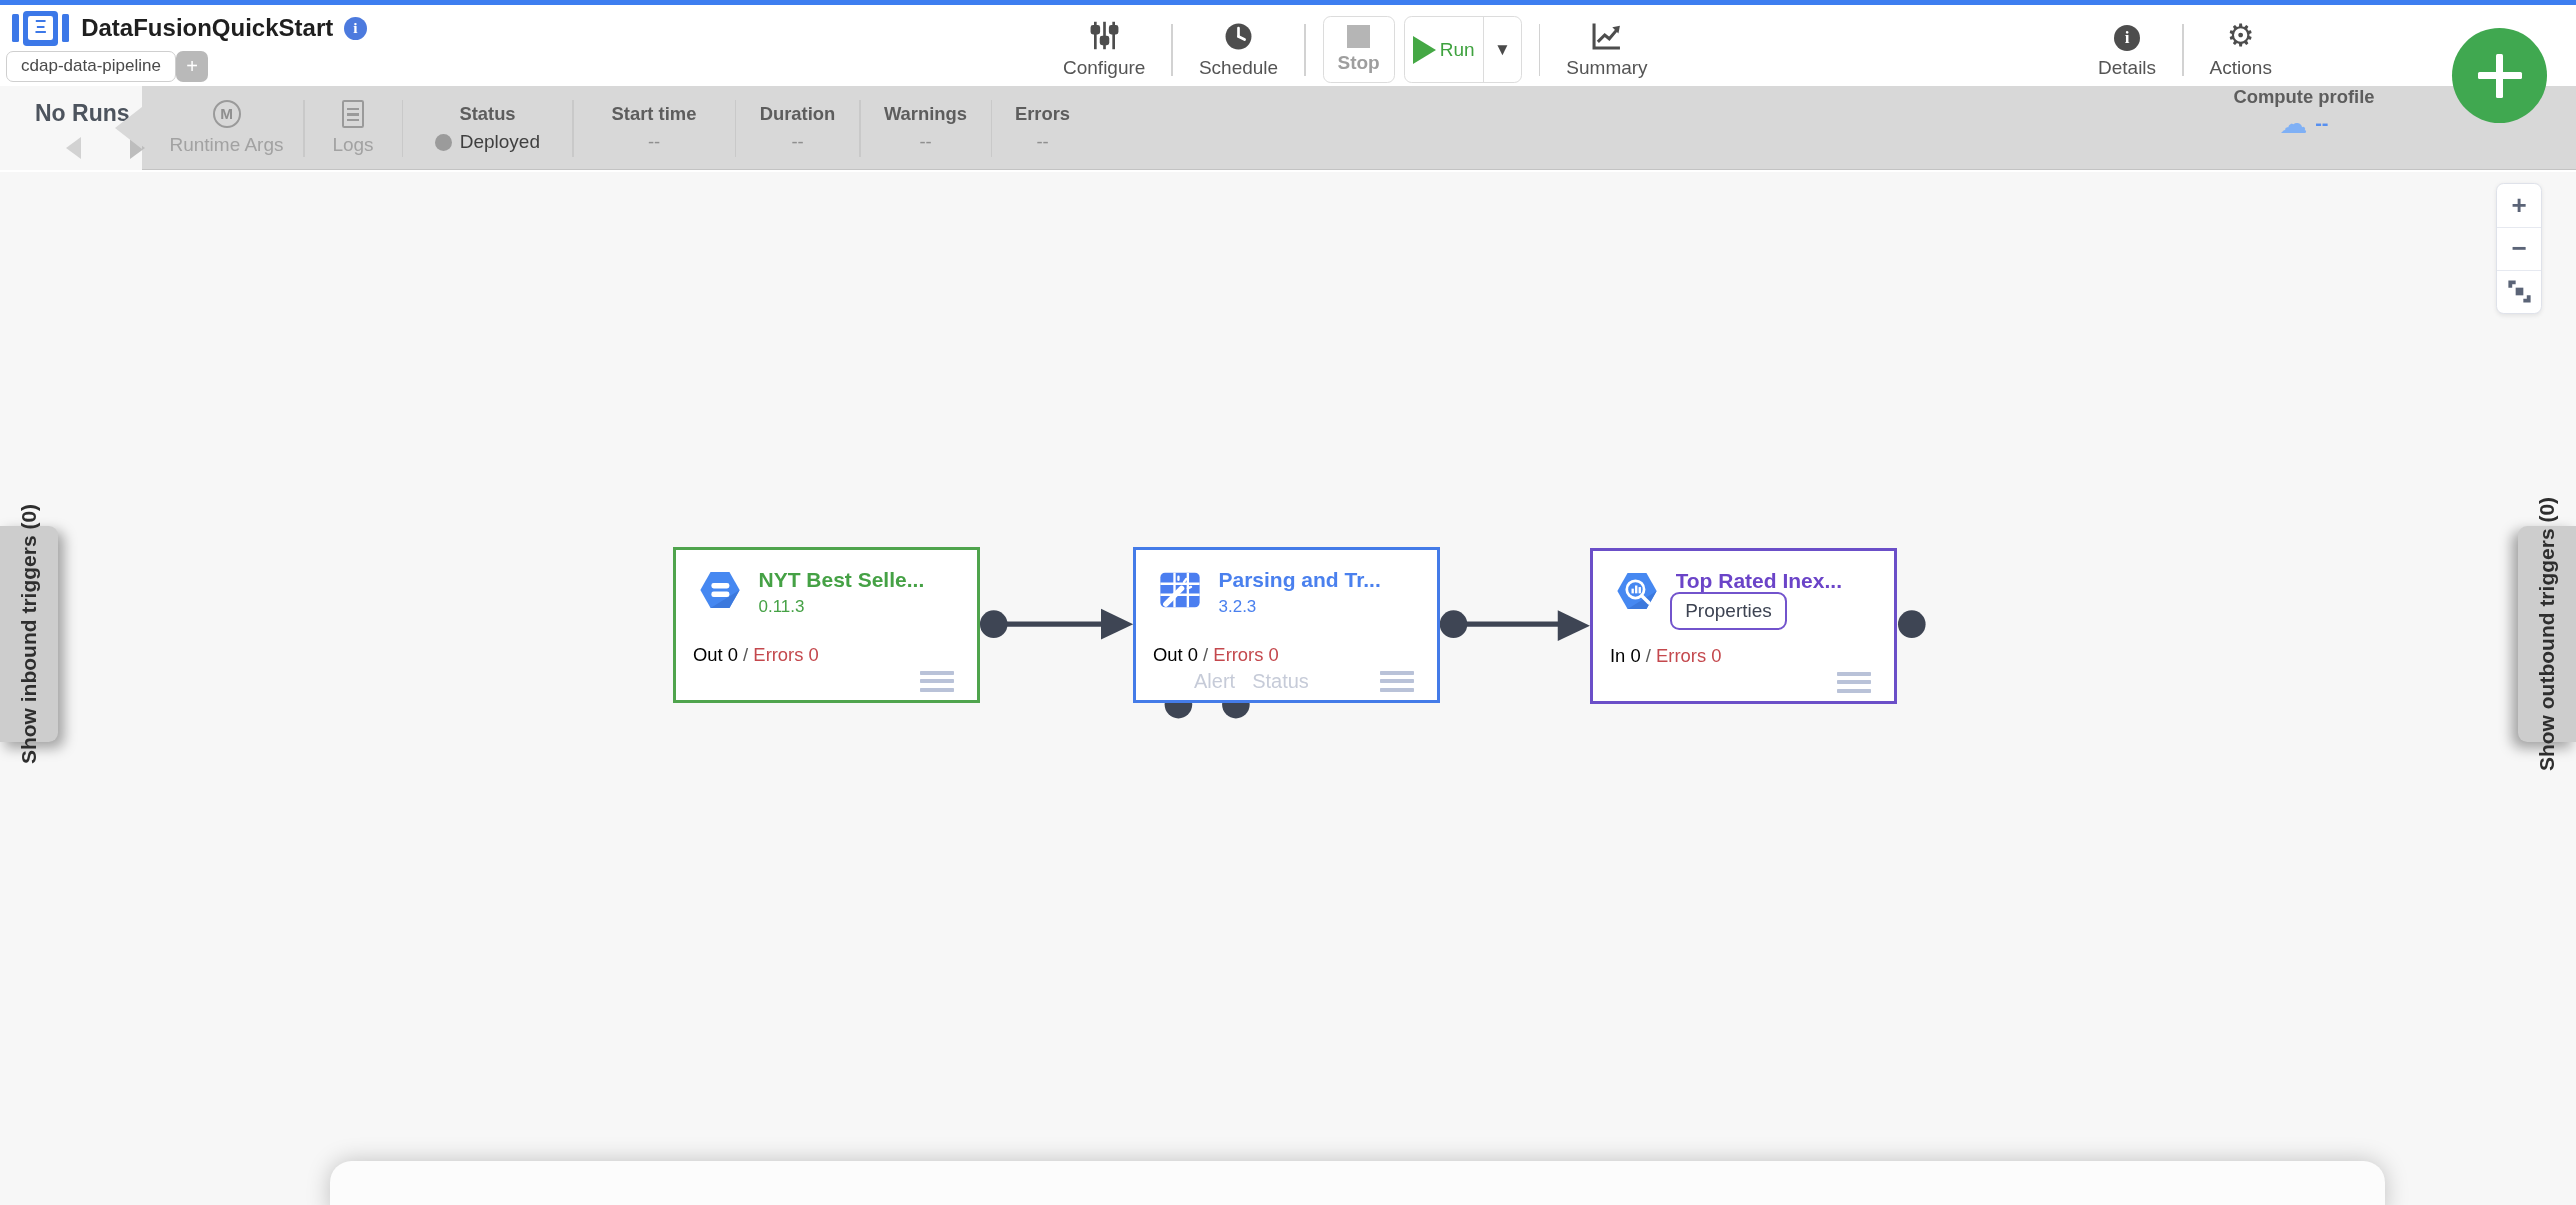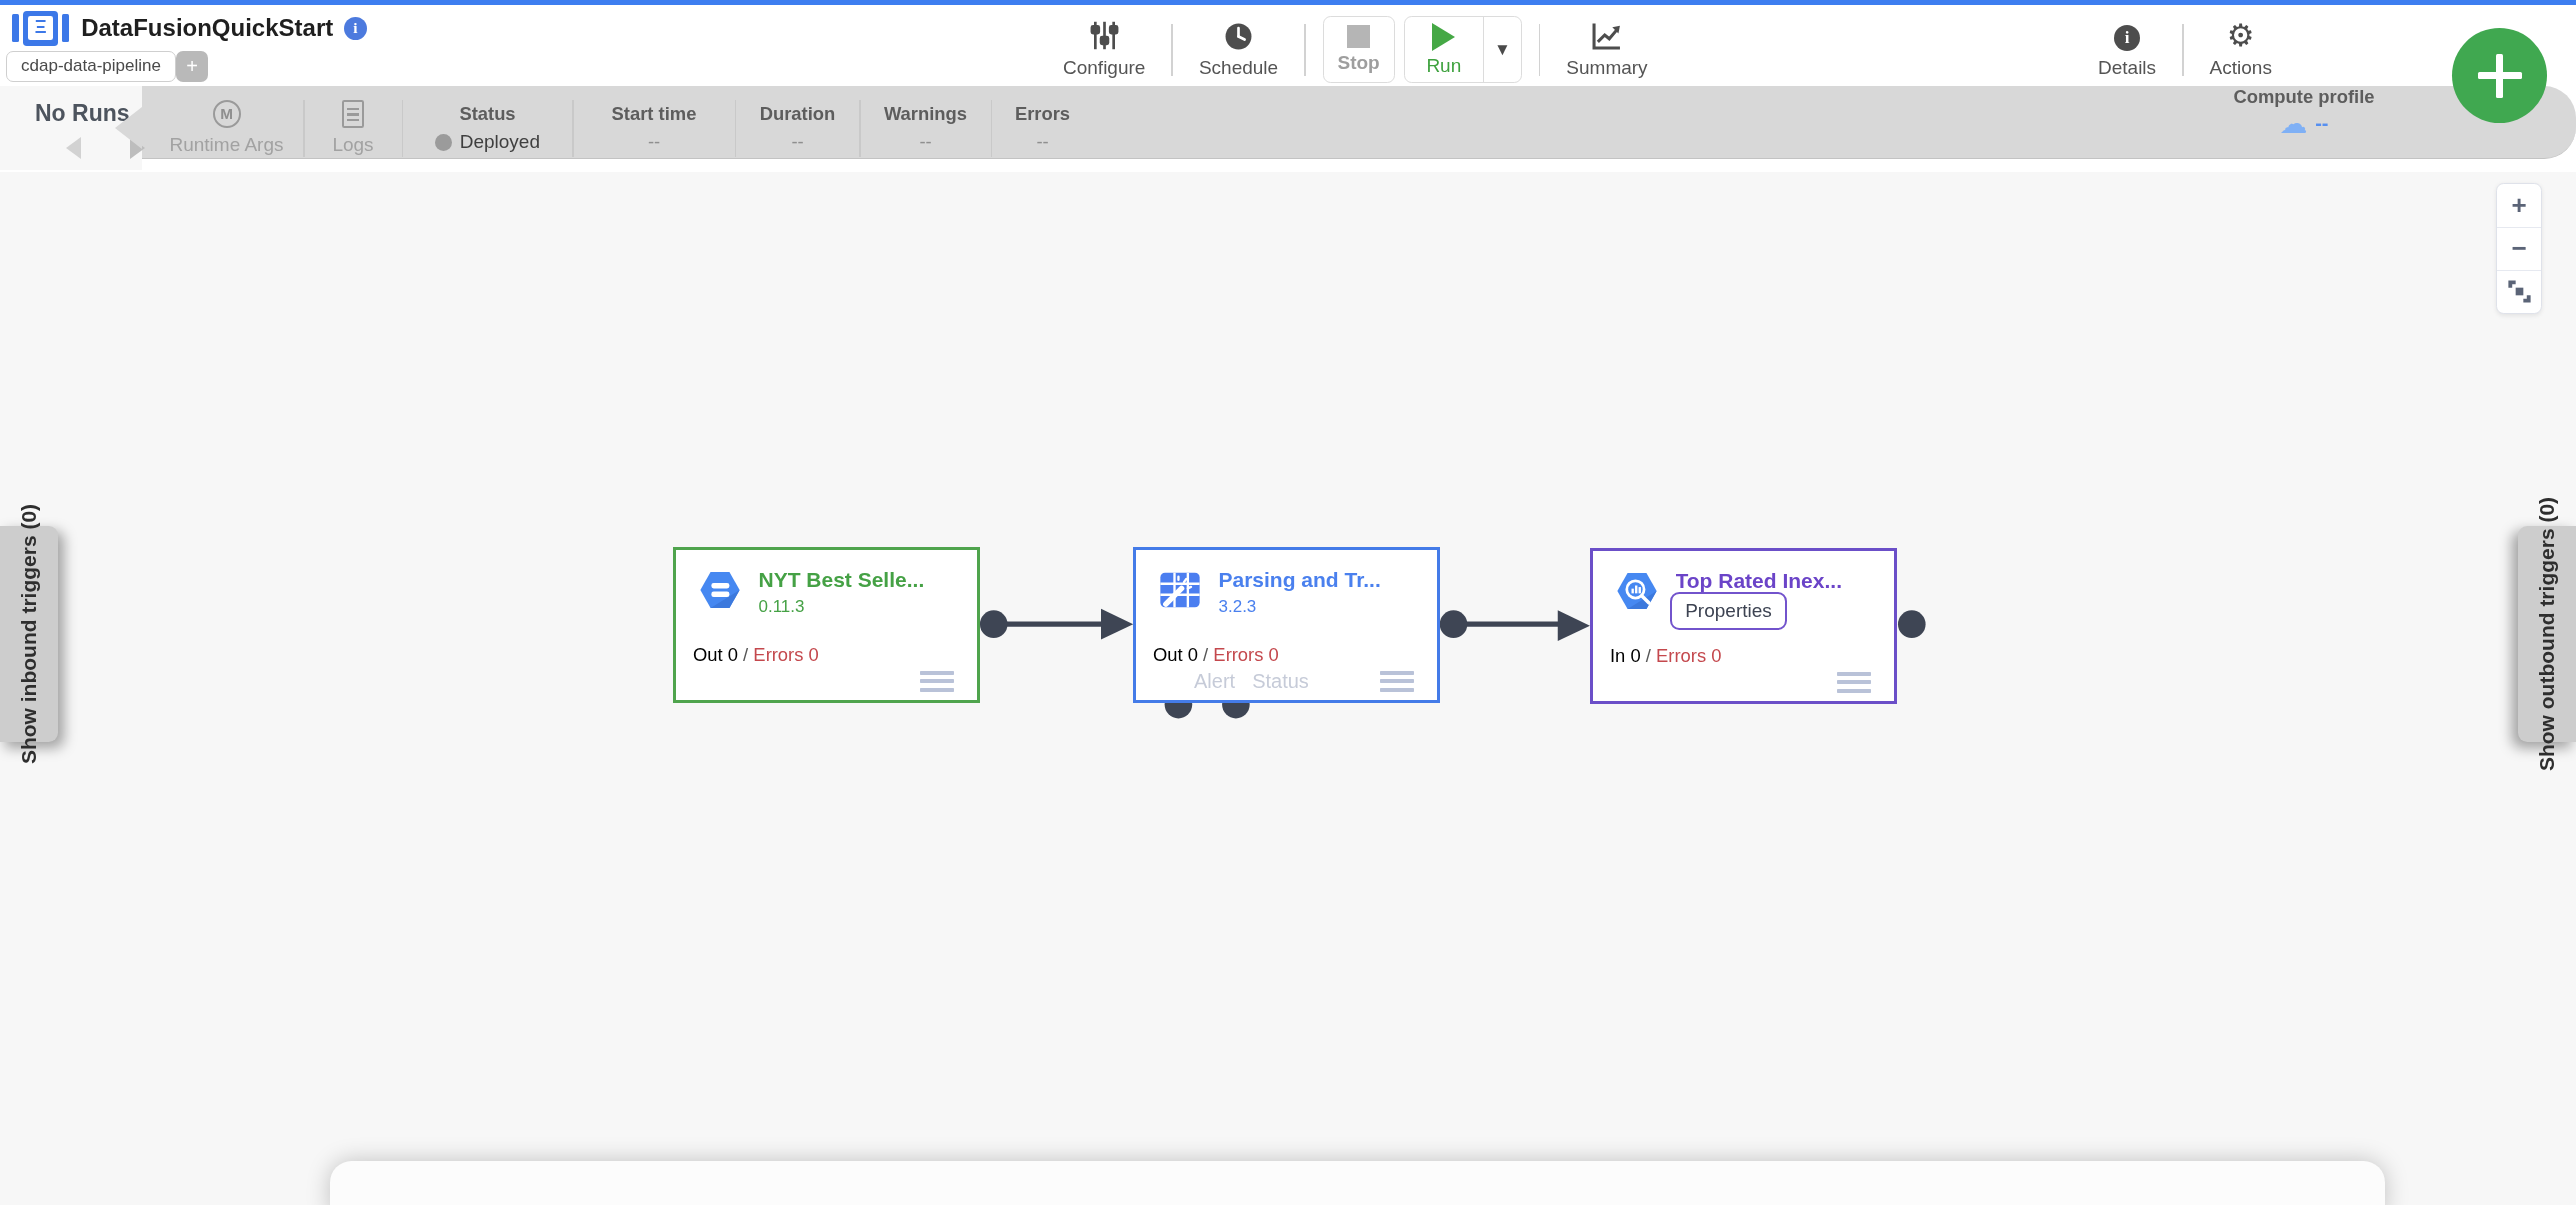--- a/index.html
+++ b/index.html
@@ -33,39 +33,39 @@
   .tb-item { display:flex; flex-direction:column; align-items:center; justify-content:center; gap:6.1px;
              padding:0 26px; color:#545454; font-size:19px; }
   .tb-divider { width:1.5px; height:52px; background:#d2d2d2; }
   .tb-icon { height:31px; display:flex; align-items:flex-end; justify-content:center; }
 
   .btn { border:1.5px solid #dcdcdc; border-radius:7.7px; background:#fff; display:flex; flex-direction:column;
          align-items:center; justify-content:center; gap:4.6px; height:67px; }
   .stop-btn { width:72px; margin:0 9.2px 0 17px; color:#9e9e9e; font-size:19px;font-weight:bold; }
   .stop-square { width:23px; height:23px; background:#b5b5b5; }
   .run-group { display:flex; border:1.5px solid #dcdcdc; border-radius:7.7px; overflow:hidden; height:67px; margin-right:17px; background:#fff; }
-  .run-main { width:78px; display:flex; flex-direction:column; align-items:center; justify-content:center; gap:3.8px;
+  .run-main { width:78px; display:flex; flex-direction:row; align-items:center; justify-content:center; gap:3.8px;
               color:#3fa23f; font-size:19px; }
   .run-play { width:0; height:0; border-left:23px solid #45a845; border-top:14.6px solid transparent; border-bottom:14.6px solid transparent; }
   .run-caret { width:38px; border-left:1.5px solid #dcdcdc; display:flex; align-items:center; justify-content:center;
                color:#4a4a4a; font-size:17px; }
 
   .right-tools { position:absolute; left:2072px; top:4.6px; height:81px; display:flex; align-items:center; }
   .gear-glyph { font-size:31px; line-height:31px; color:#4d4d4d; }
   .details-circle { width:26px; height:26px; border-radius:50%; background:#4d4d4d; color:#fff; font-size:17px;
                     font-weight:bold; font-family:"Liberation Serif", serif; display:flex; align-items:center; justify-content:center; }
 
   .fab-plus { position:absolute; left:2452px; top:28px; width:95px; height:95px; border-radius:50%;
               background:#40a850; z-index:30; display:flex; align-items:center; justify-content:center; }
   .fab-plus .h { position:absolute; width:44px; height:7.7px; background:#fff; border-radius:1.5px; }
   .fab-plus .v { position:absolute; width:7.7px; height:44px; background:#fff; border-radius:1.5px; }
 
   
-  .status-bar { position:absolute; left:0; top:86px; width:2576px; height:73px; background:#d8d8d8;
-                border-bottom:1.5px solid #c3c3c3;border-radius:32px; }
+  .status-bar { position:absolute; left:0; top:86px; width:2576px; height:84px; background:#d8d8d8;
+                border-bottom:1.5px solid #c3c3c3; }
   .runs-tab { position:absolute; left:0; top:0; width:142px; height:84px; background:#f7f7f7; }
   .runs-notch { position:absolute; left:115px; top:21px; width:0; height:0;
                 border-top:21.5px solid transparent; border-bottom:21.5px solid transparent; border-right:27px solid #d8d8d8; }
   .runs-label { position:absolute; left:35px; top:14px; font-size:23px; font-weight:bold; color:#4d545e; }
   .runs-prev { position:absolute; left:66px; top:51px; width:0; height:0;
                border-top:11.5px solid transparent; border-bottom:11.5px solid transparent; border-right:15.3px solid #d2d2d2; }
   .runs-next { position:absolute; left:130px; top:51px; width:0; height:0;
                border-top:11.5px solid transparent; border-bottom:11.5px solid transparent; border-left:15.3px solid #bdbdbd; }
 
   .sb-cols { position:absolute; left:150px; top:0; height:84px; display:flex; align-items:center; }

